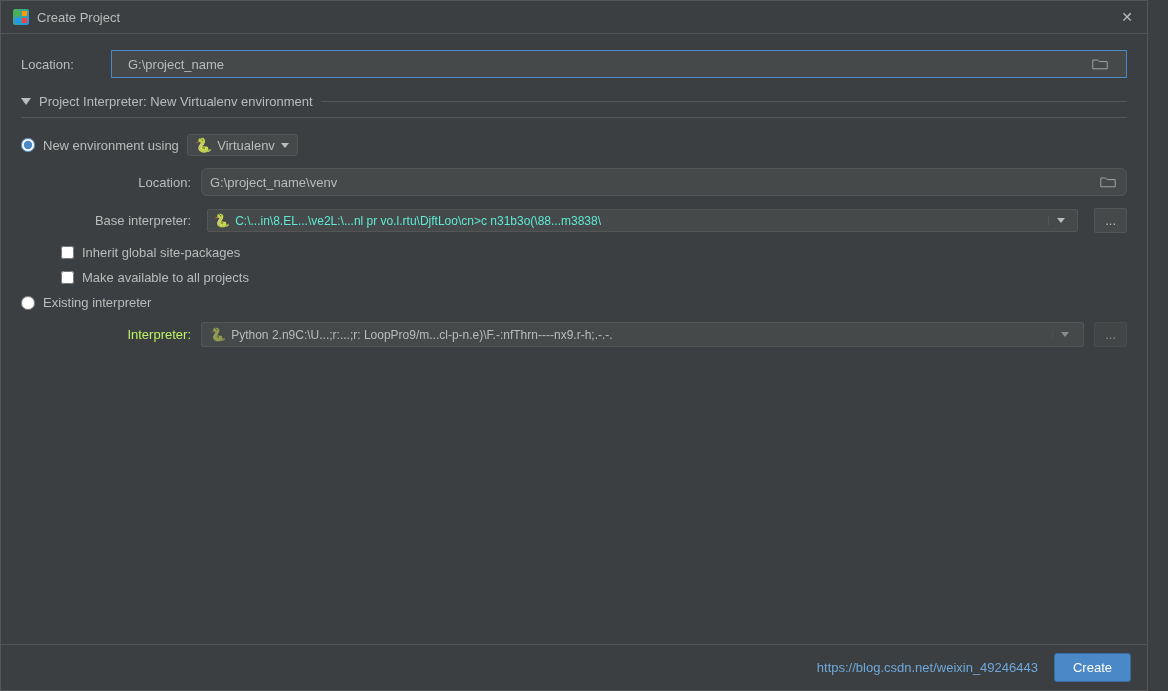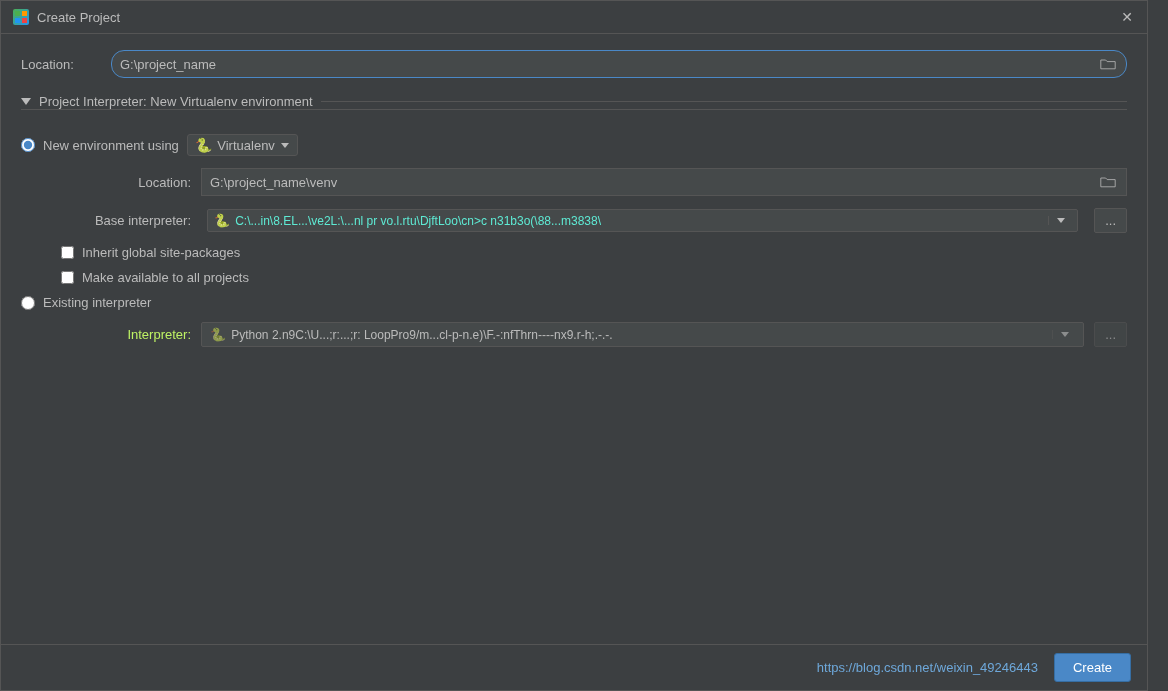--- a/index.html
+++ b/index.html
@@ -94,22 +94,22 @@
       font-size: 13px;
       min-width: 80px;
     }
 
     .location-input-wrapper {
       flex: 1;
       display: flex;
       align-items: center;
       background: #45494a;
       border: 1px solid #4a88c7;
-      border-radius: 13px;
-      padding: 4px 8px;
+      border-radius: 0;
+      padding: 4px 16px;
     }
 
     .location-input {
       flex: 1;
       background: transparent;
       border: none;
       color: #bbbbbb;
       font-size: 13px;
       outline: none;
     }
@@ -127,21 +127,22 @@
     .folder-icon-svg {
       width: 16px;
       height: 14px;
       fill: #bbbbbb;
     }
 
     .section-header {
       display: flex;
       align-items: center;
       gap: 8px;
-      margin-bottom: 24px;
+      margin-bottom: 16px;
+      padding-bottom: 8px;
       border-bottom: 1px solid #555555;
     }
 
     .triangle-icon {
       width: 0;
       height: 0;
       border-left: 5px solid transparent;
       border-right: 5px solid transparent;
       border-top: 7px solid #bbbbbb;
       cursor: pointer;
@@ -213,21 +214,21 @@
       min-width: 130px;
       text-align: right;
     }
 
     .text-input-wrapper {
       flex: 1;
       display: flex;
       align-items: center;
       background: #45494a;
       border: 1px solid #555555;
-      border-radius: 0;
+      border-radius: 6px;
       padding: 4px 8px;
     }
 
     .text-input {
       flex: 1;
       background: transparent;
       border: none;
       color: #bbbbbb;
       font-size: 13px;
       outline: none;

